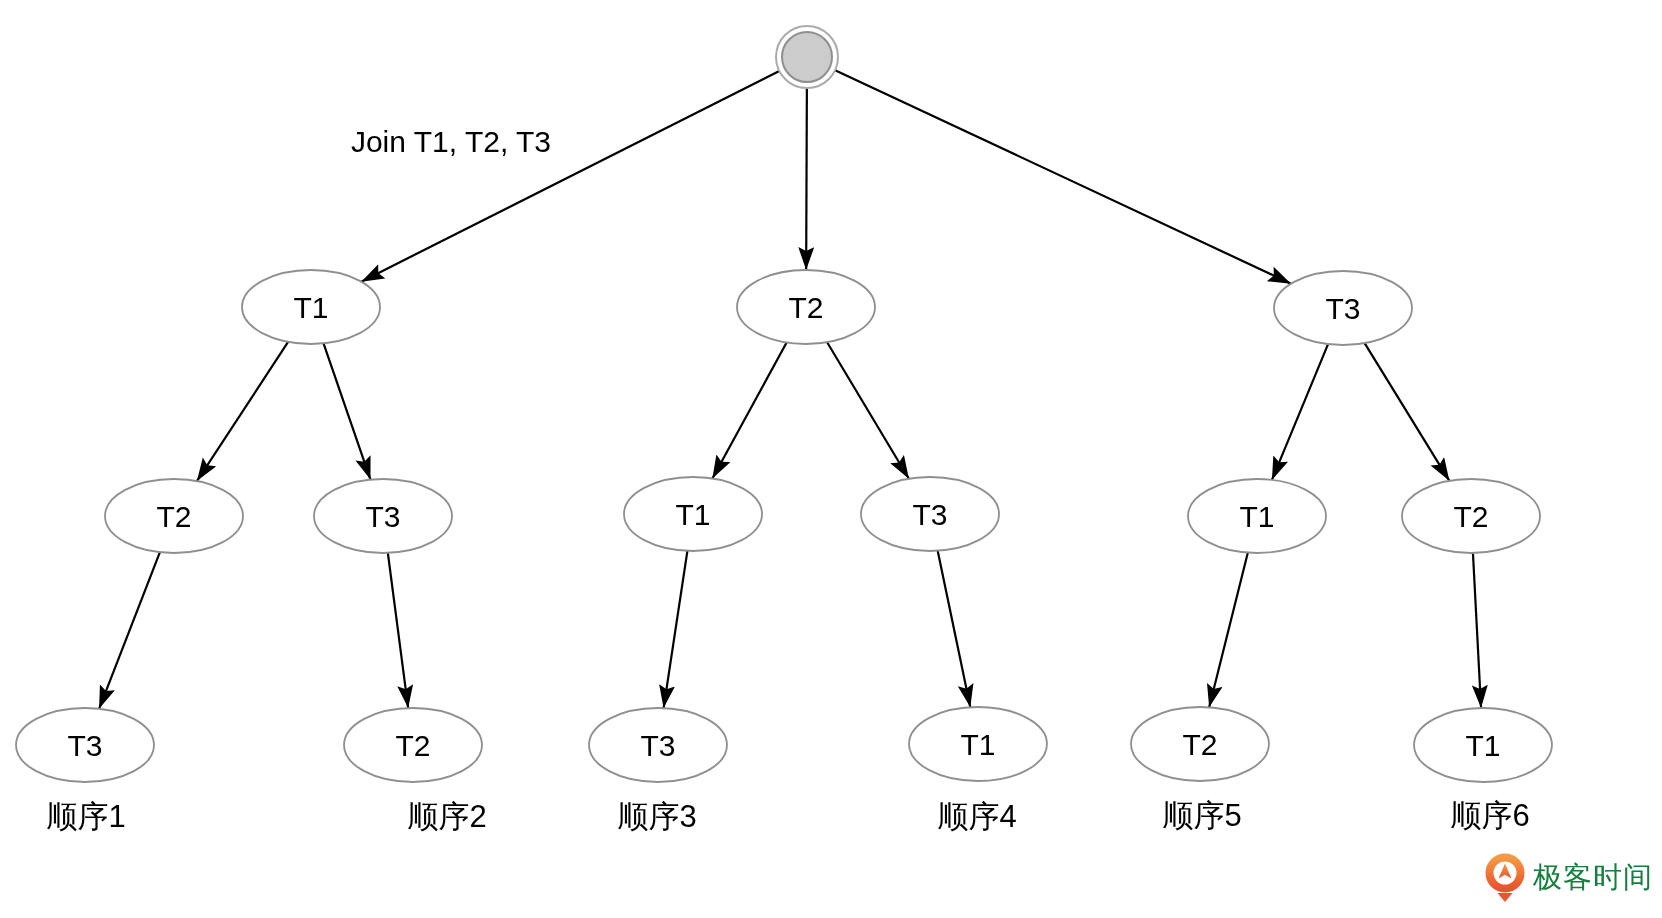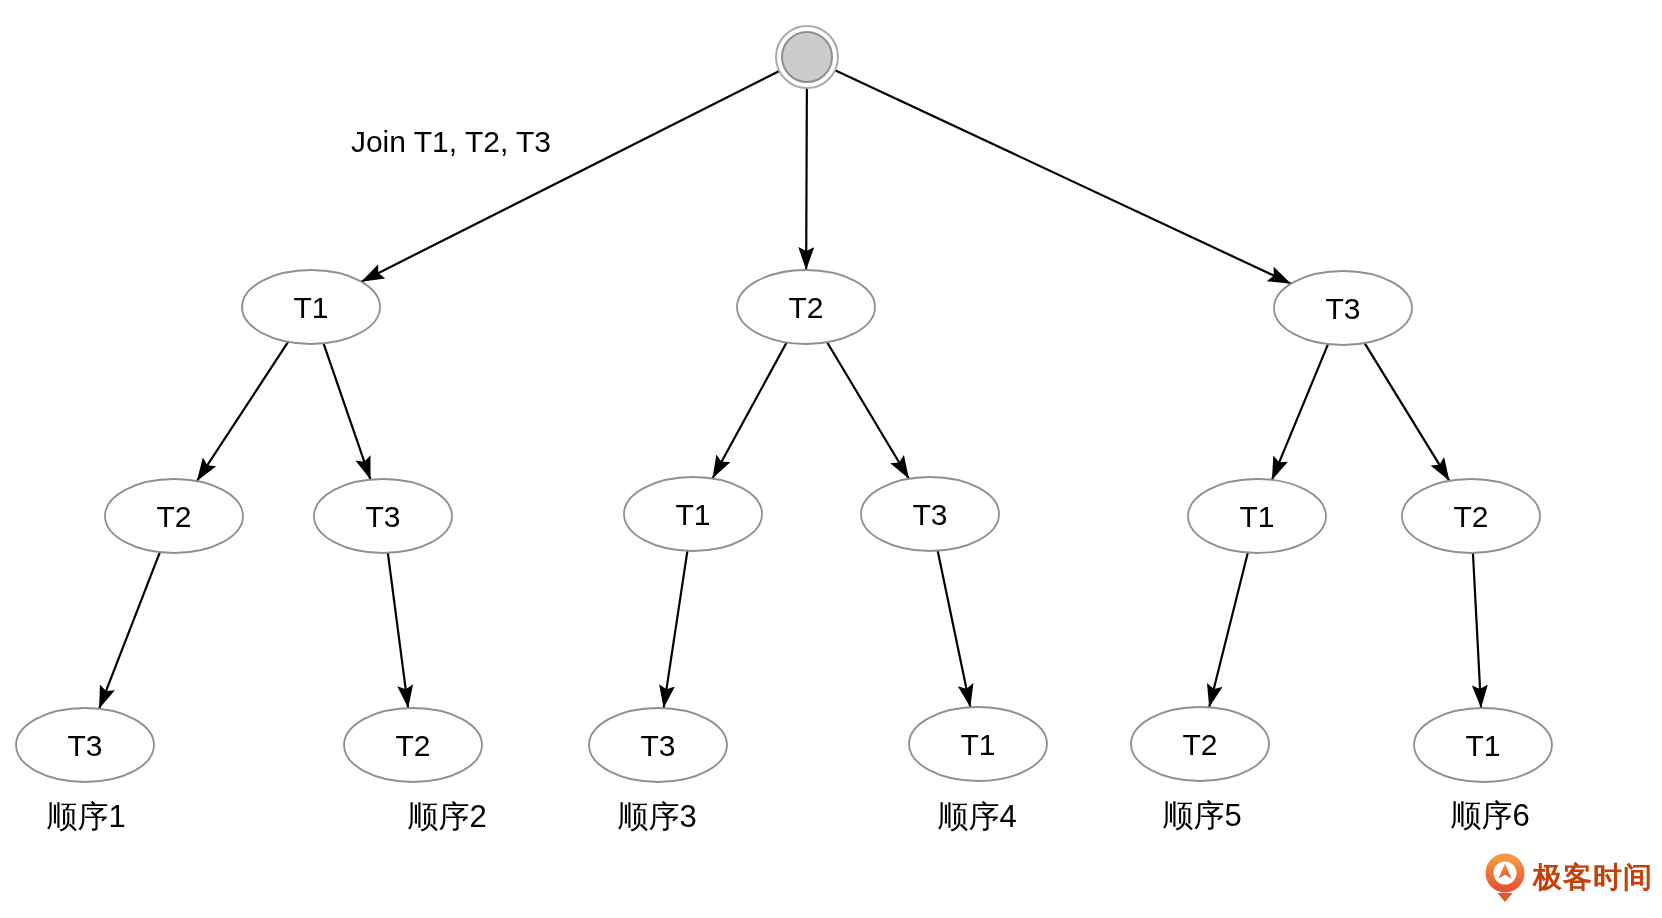--- a/index.html
+++ b/index.html
@@ -23,22 +23,22 @@
   .brand {
     position: absolute;
     left: 1482px;
     top: 852px;
     display: flex;
     align-items: center;
     gap: 5px;
   }
   .brand-text {
     font-size: 29px;
-    color: #c2410c;
-    font-weight: 700;
+    color: #15803d;
+    font-weight: 400;
     letter-spacing: 1px;
     white-space: nowrap;
   }
 </style>
 </head>
 <body>
 
 <div class="stage">
 
   <svg class="diagram-svg" width="1662" height="918" viewBox="0 0 1662 918" xmlns="http://www.w3.org/2000/svg">

